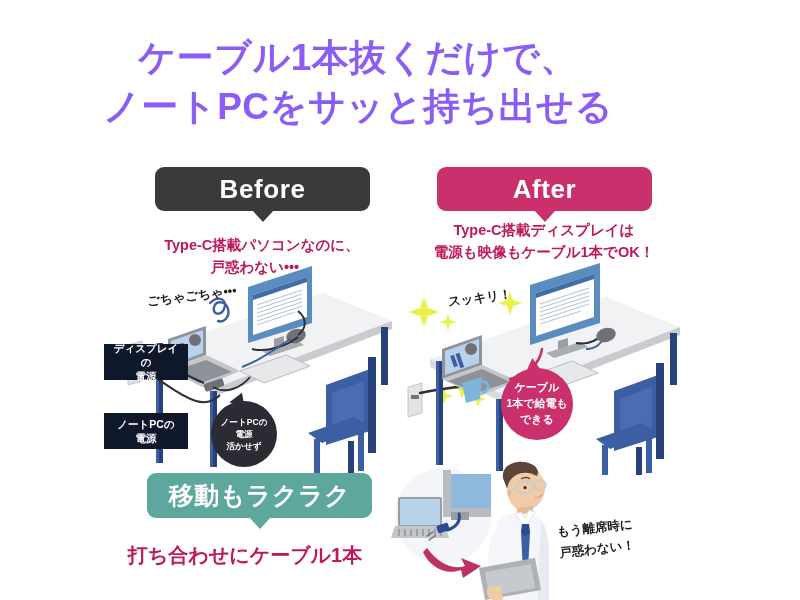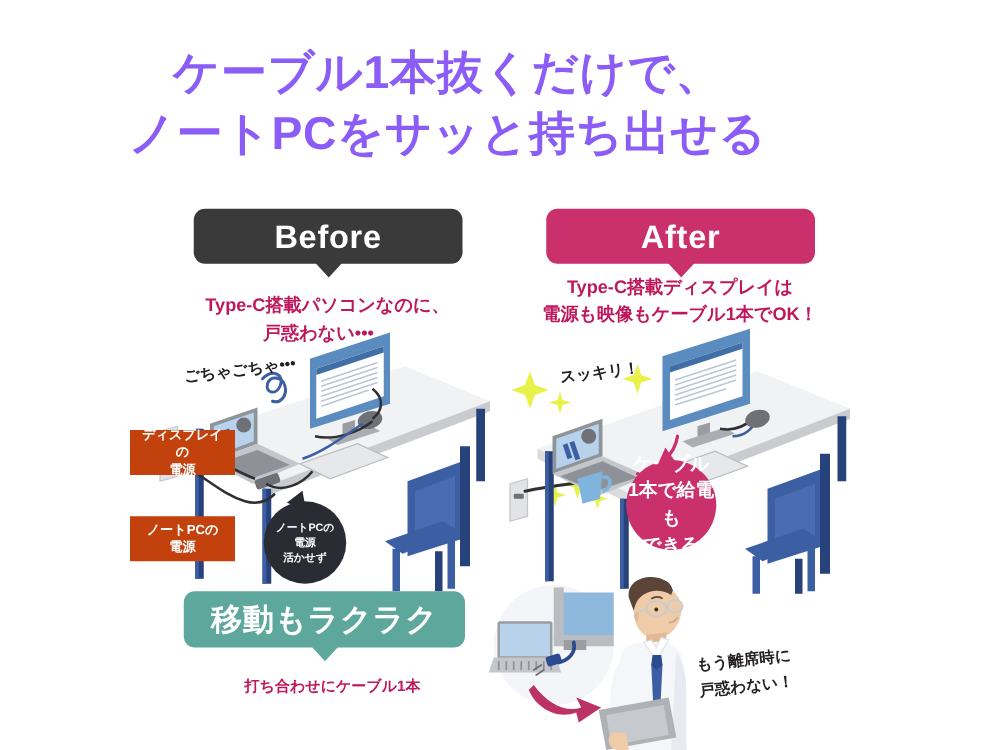--- a/index.html
+++ b/index.html
@@ -52,21 +52,21 @@
     position:absolute;font-size:12.5px;font-weight:700;color:#231f20;
     transform:rotate(-7deg);white-space:nowrap;
   }
   #hand-gocha{left:147px;top:288px;}
   #hand-sukkiri{left:448px;top:290px;transform:rotate(-7deg);}
   #hand-riseki{left:548px;top:518px;transform:rotate(-6deg);
     font-size:12.5px;line-height:1.65;text-align:center;white-space:normal;width:96px;}
 
   
   .graybox{
-    position:absolute;background:#c2410c;color:#fff;
+    position:absolute;background:#0f172a;color:#fff;
     font-size:10.5px;font-weight:700;line-height:1.35;text-align:center;
     display:flex;align-items:center;justify-content:center;
     padding:4px 6px;box-sizing:border-box;
   }
   #gb-display{left:104px;top:344px;width:84px;height:36px;}
   #gb-notepc{left:104px;top:413px;width:84px;height:36px;}
 
   
   #circle-adapter{
     position:absolute;left:211px;top:401px;width:66px;height:66px;
@@ -76,42 +76,42 @@
   }
   #circle-adapter .tail{
     position:absolute;left:20px;top:-9px;width:0;height:0;
     border-left:9px solid transparent;border-right:7px solid transparent;
     border-bottom:13px solid #2b2b33;transform:rotate(18deg);
   }
   
   #circle-cable{
     position:absolute;left:501px;top:368px;width:72px;height:72px;
     border-radius:50%;background:#c9306c;color:#fff;
-    font-size:15px;font-weight:700;line-height:1.45;text-align:center;
+    font-size:11px;font-weight:700;line-height:1.45;text-align:center;
     display:flex;align-items:center;justify-content:center;
   }
   #circle-cable .tail{
     position:absolute;left:24px;top:-10px;width:0;height:0;
     border-left:8px solid transparent;border-right:8px solid transparent;
     border-bottom:14px solid #c9306c;transform:rotate(-6deg);
   }
 
   
   #banner-move{
     position:absolute;left:147px;top:473px;width:225px;height:45px;
     border-radius:9px;background:#5ea79d;color:#ffffff;
     display:flex;align-items:center;justify-content:center;
     font-size:25px;font-weight:700;letter-spacing:.5px;text-align:right;
   }
   #banner-move .tail{
     position:absolute;left:50%;margin-left:-11px;bottom:-11px;width:0;height:0;
     border-left:11px solid transparent;border-right:11px solid transparent;
     border-top:12px solid #5ea79d;
   }
-  #cap-move{left:136px;top:540px;width:260px;font-size:12px;}
+  #cap-move{left:115px;top:540px;width:260px;font-size:20px;}
 
   
   #panel-person{left:385px;top:460px;width:300px;height:140px;}
 </style>
 </head>
 <body>
 
 <div id="stage">
 
   <div class="title">

